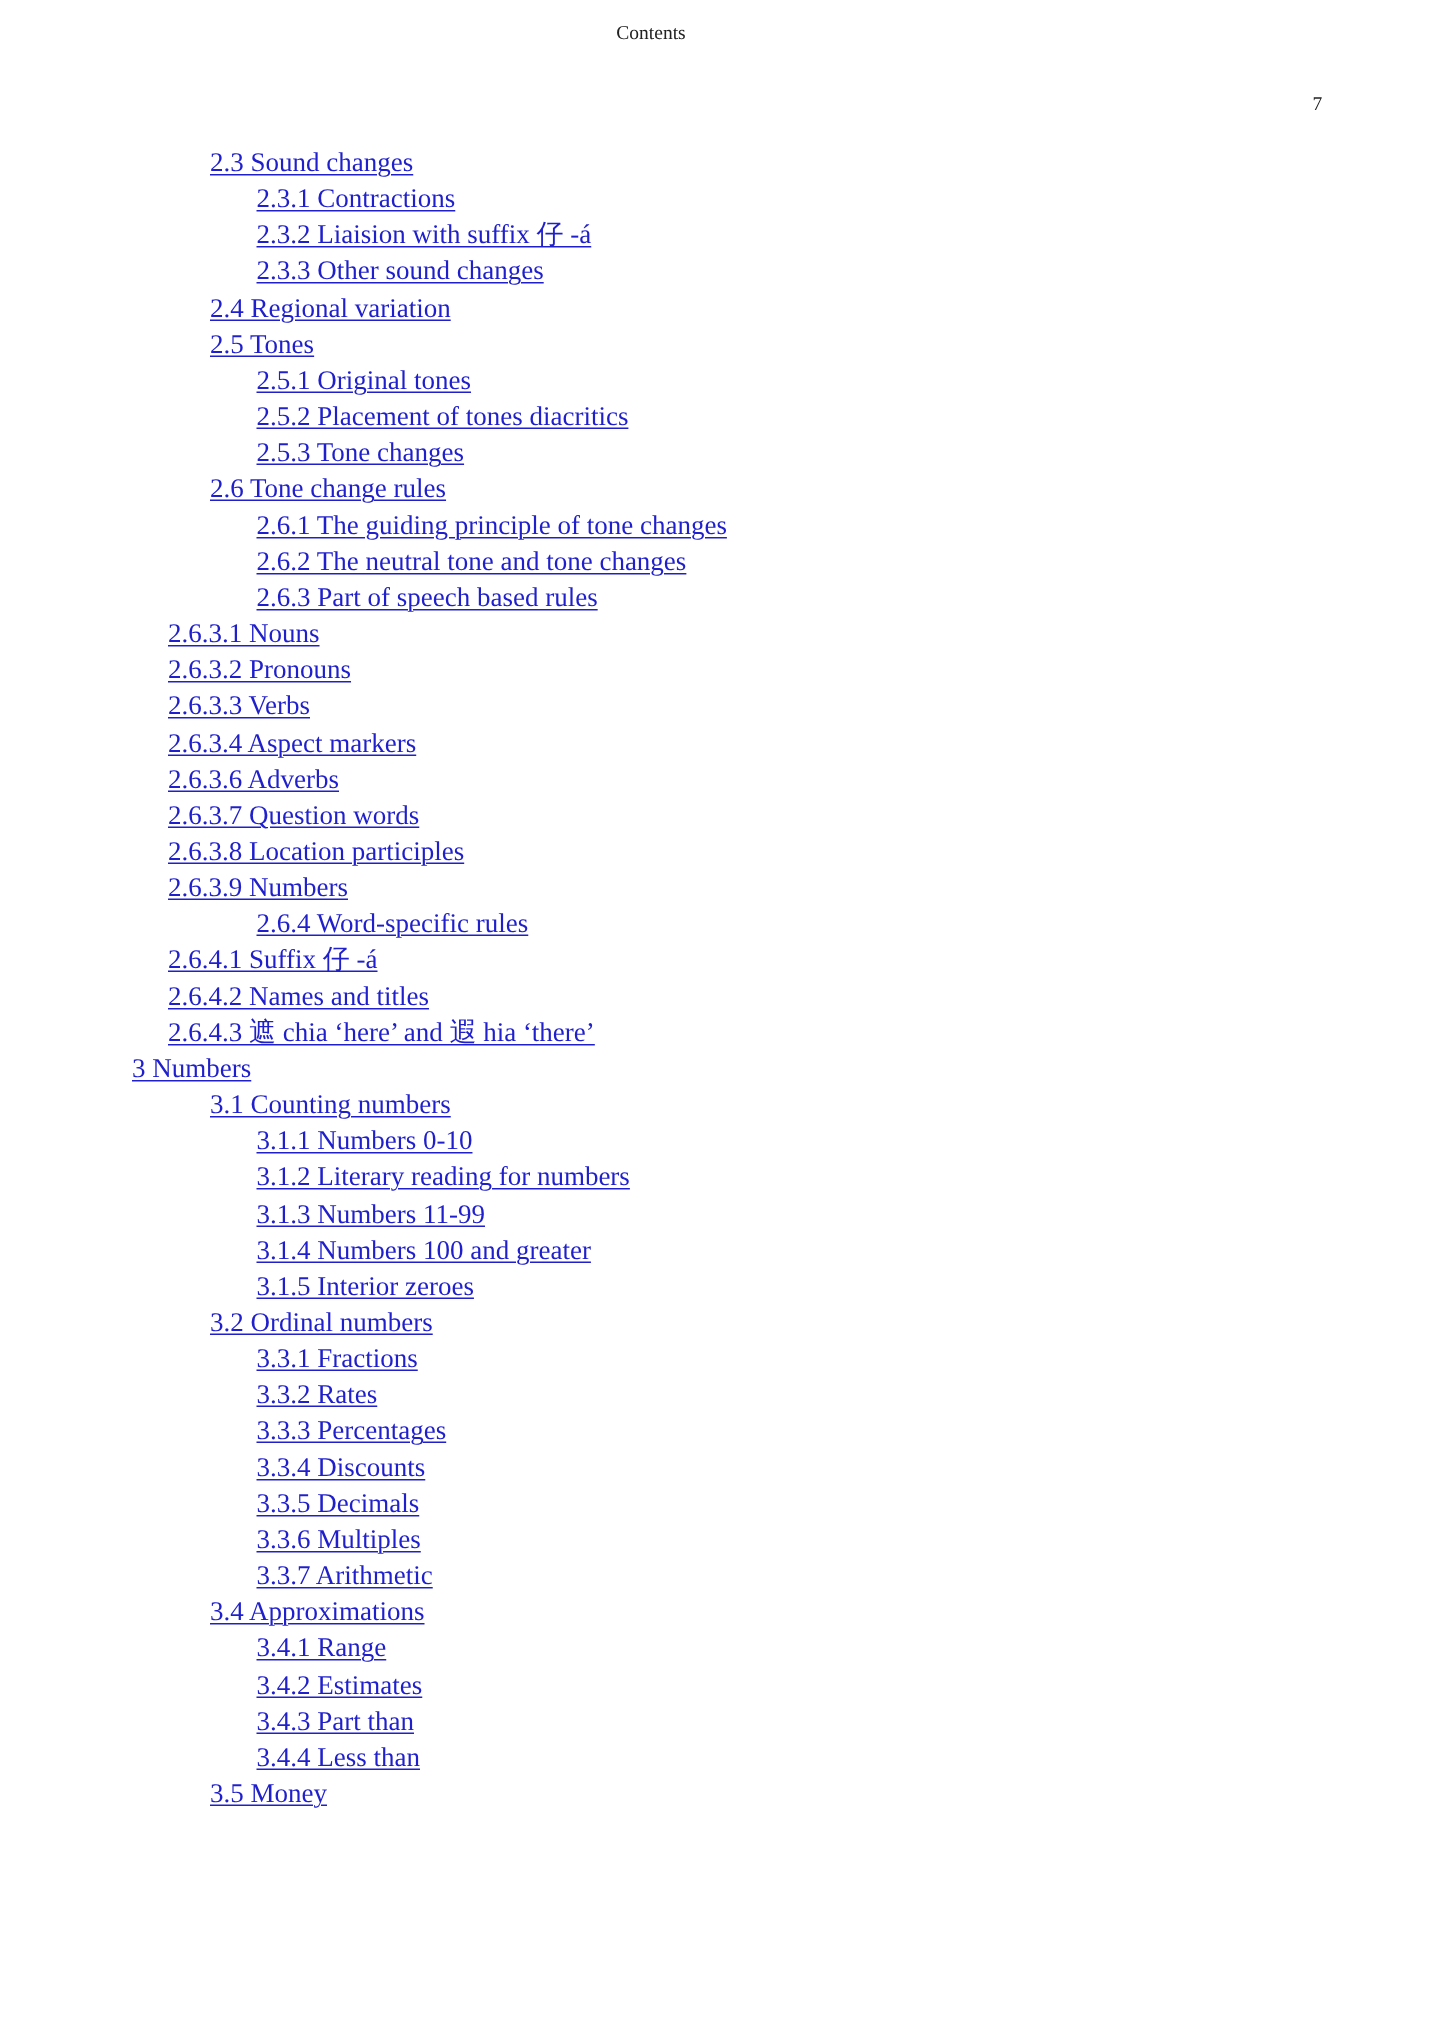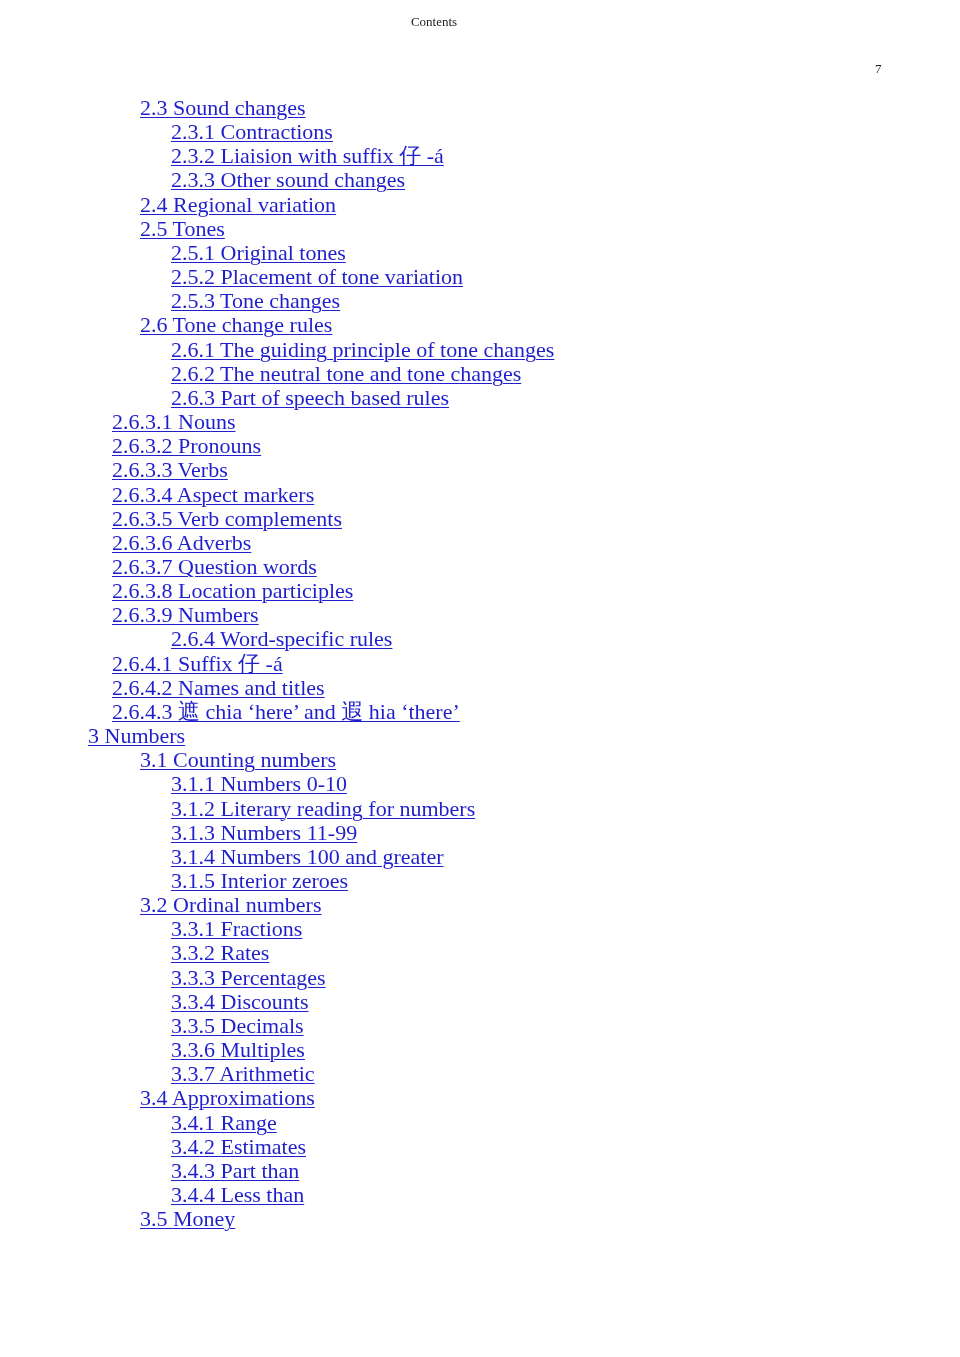--- a/index.html
+++ b/index.html
@@ -35,21 +35,21 @@
       top: 96px;
       left: 0;
       width: 960px;
       margin: 0;
       padding: 0;
       list-style: none;
     }
     .toc-entry {
       height: 24.17px;
       line-height: 24.17px;
-      font-size: 22px;
+      font-size: 18px;
       white-space: nowrap;
     }
     .toc-entry a {
       color: #1f1fcc;
       text-decoration: underline;
       text-underline-offset: 2px;
       text-decoration-thickness: 1px;
       cursor: pointer;
     }
     .lvl-1 { padding-left: 88px; }
@@ -64,31 +64,30 @@
 <div class="page-number">7</div>
 
 <ul class="toc">
   <li class="toc-entry lvl-2"><a>2.3 Sound changes</a></li>
   <li class="toc-entry lvl-3"><a>2.3.1 Contractions</a></li>
   <li class="toc-entry lvl-3"><a>2.3.2 Liaision with suffix 仔 -á</a></li>
   <li class="toc-entry lvl-3"><a>2.3.3 Other sound changes</a></li>
   <li class="toc-entry lvl-2"><a>2.4 Regional variation</a></li>
   <li class="toc-entry lvl-2"><a>2.5 Tones</a></li>
   <li class="toc-entry lvl-3"><a>2.5.1 Original tones</a></li>
-  <li class="toc-entry lvl-3"><a>2.5.2 Placement of tone variation</a></li>
+  <li class="toc-entry lvl-3"><a>2.5.2 Placement of tones diacritics</a></li>
   <li class="toc-entry lvl-3"><a>2.5.3 Tone changes</a></li>
   <li class="toc-entry lvl-2"><a>2.6 Tone change rules</a></li>
   <li class="toc-entry lvl-3"><a>2.6.1 The guiding principle of tone changes</a></li>
   <li class="toc-entry lvl-3"><a>2.6.2 The neutral tone and tone changes</a></li>
   <li class="toc-entry lvl-3"><a>2.6.3 Part of speech based rules</a></li>
   <li class="toc-entry lvl-4"><a>2.6.3.1 Nouns</a></li>
   <li class="toc-entry lvl-4"><a>2.6.3.2 Pronouns</a></li>
   <li class="toc-entry lvl-4"><a>2.6.3.3 Verbs</a></li>
   <li class="toc-entry lvl-4"><a>2.6.3.4 Aspect markers</a></li>
-  <li class="toc-entry lvl-4"><a>2.6.3.5 Verb complements</a></li>
   <li class="toc-entry lvl-4"><a>2.6.3.6 Adverbs</a></li>
   <li class="toc-entry lvl-4"><a>2.6.3.7 Question words</a></li>
   <li class="toc-entry lvl-4"><a>2.6.3.8 Location participles</a></li>
   <li class="toc-entry lvl-4"><a>2.6.3.9 Numbers</a></li>
   <li class="toc-entry lvl-3"><a>2.6.4 Word-specific rules</a></li>
   <li class="toc-entry lvl-4"><a>2.6.4.1 Suffix 仔 -á</a></li>
   <li class="toc-entry lvl-4"><a>2.6.4.2 Names and titles</a></li>
   <li class="toc-entry lvl-4"><a>2.6.4.3 遮 chia ‘here’ and 遐 hia ‘there’</a></li>
   <li class="toc-entry lvl-1"><a>3 Numbers</a></li>
   <li class="toc-entry lvl-2"><a>3.1 Counting numbers</a></li>

